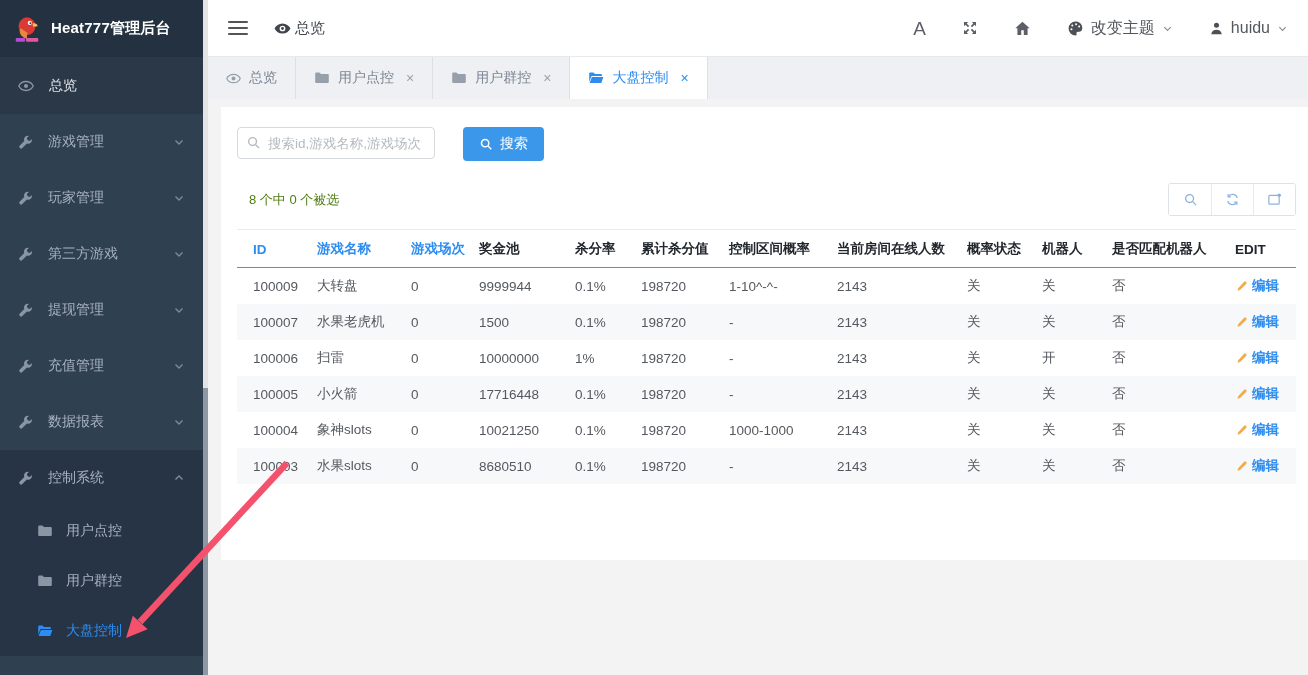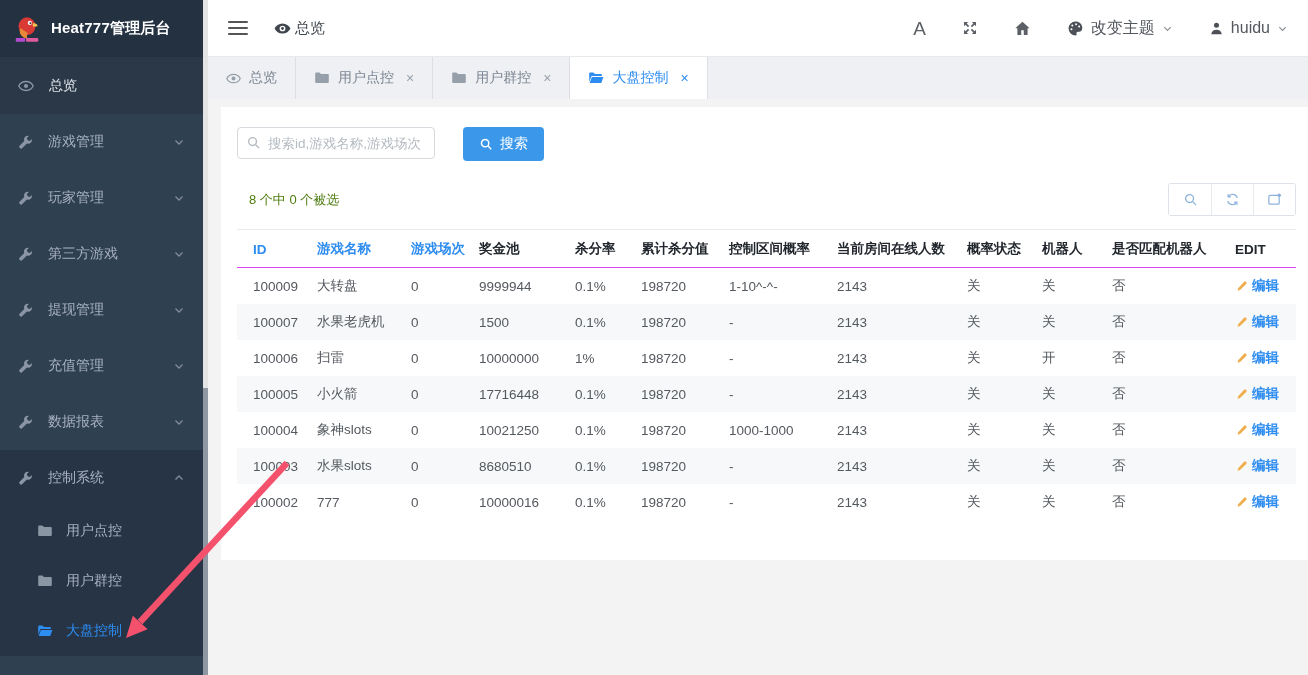--- a/index.html
+++ b/index.html
@@ -559,43 +559,20 @@
                   <span class="edit-cell">
                     <span class="icon pencil">
                       <svg width="13" height="13" viewBox="0 0 16 16" fill="currentColor">
                         <path d="M11.2 2.2a1.6 1.6 0 0 1 2.3 0l.3.3a1.6 1.6 0 0 1 0 2.3l-7.6 7.6-3.1.8.8-3.1z"></path>
                       </svg>
                     </span>
                     <a class="edit-link">编辑</a>
                   </span>
                 </td>
           </tr>
-          <tr>
-            <td>100002</td>
-                <td>777</td>
-                <td>0</td>
-                <td>10000016</td>
-                <td>0.1%</td>
-                <td>198720</td>
-                <td>-</td>
-                <td>2143</td>
-                <td>关</td>
-                <td>关</td>
-                <td>否</td>
-            <td>
-                  <span class="edit-cell">
-                    <span class="icon pencil">
-                      <svg width="13" height="13" viewBox="0 0 16 16" fill="currentColor">
-                        <path d="M11.2 2.2a1.6 1.6 0 0 1 2.3 0l.3.3a1.6 1.6 0 0 1 0 2.3l-7.6 7.6-3.1.8.8-3.1z"></path>
-                      </svg>
-                    </span>
-                    <a class="edit-link">编辑</a>
-                  </span>
-                </td>
-          </tr>
         </tbody>
       </table>
 
     </div>
   </div>
 </div>
 
 <svg class="anno" width="1308" height="675" viewBox="0 0 1308 675">
   <line x1="287" y1="463" x2="140" y2="622" stroke="var(--arrow)" stroke-width="6.5"></line>
   <polygon points="126,638 132.8,615.7 147.6,629.3" fill="var(--arrow)"></polygon>

